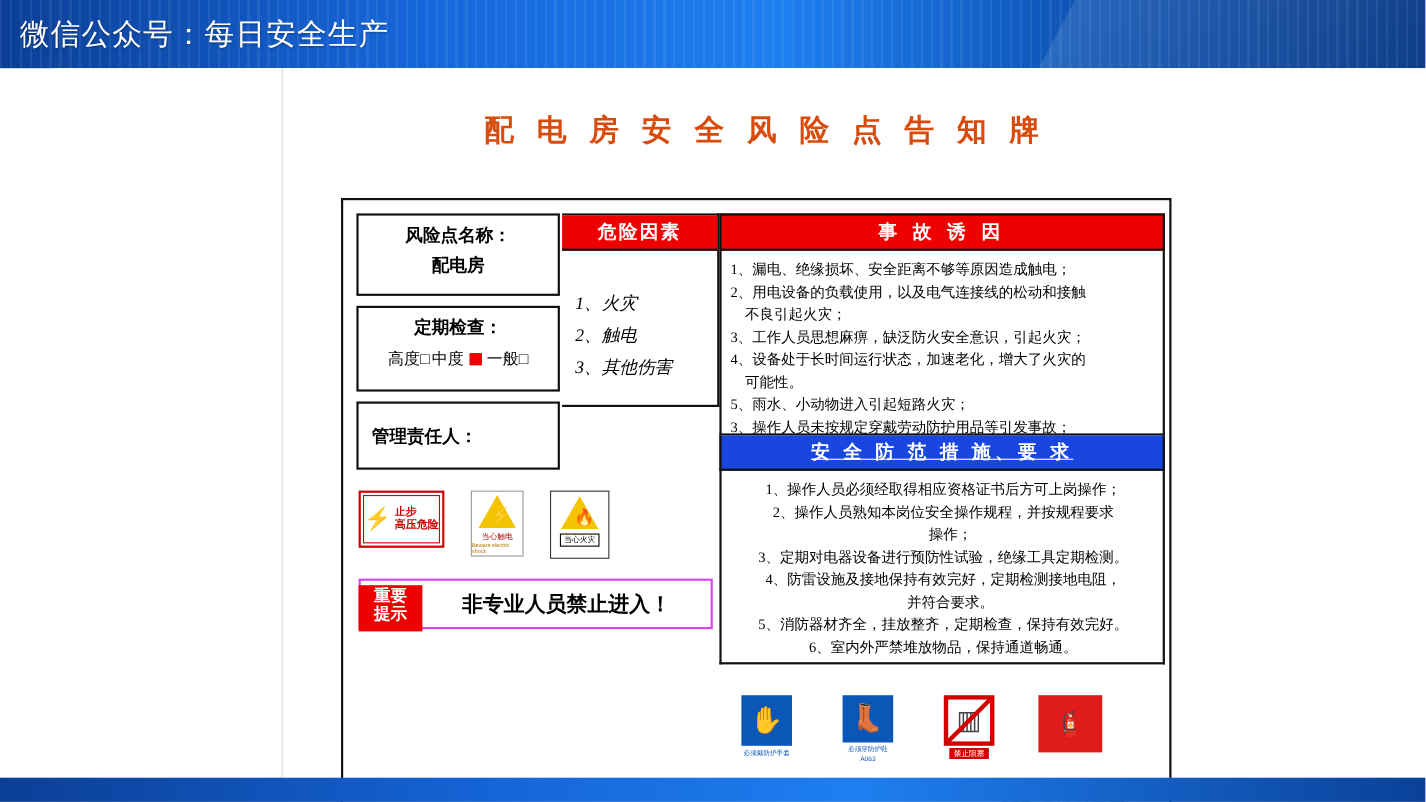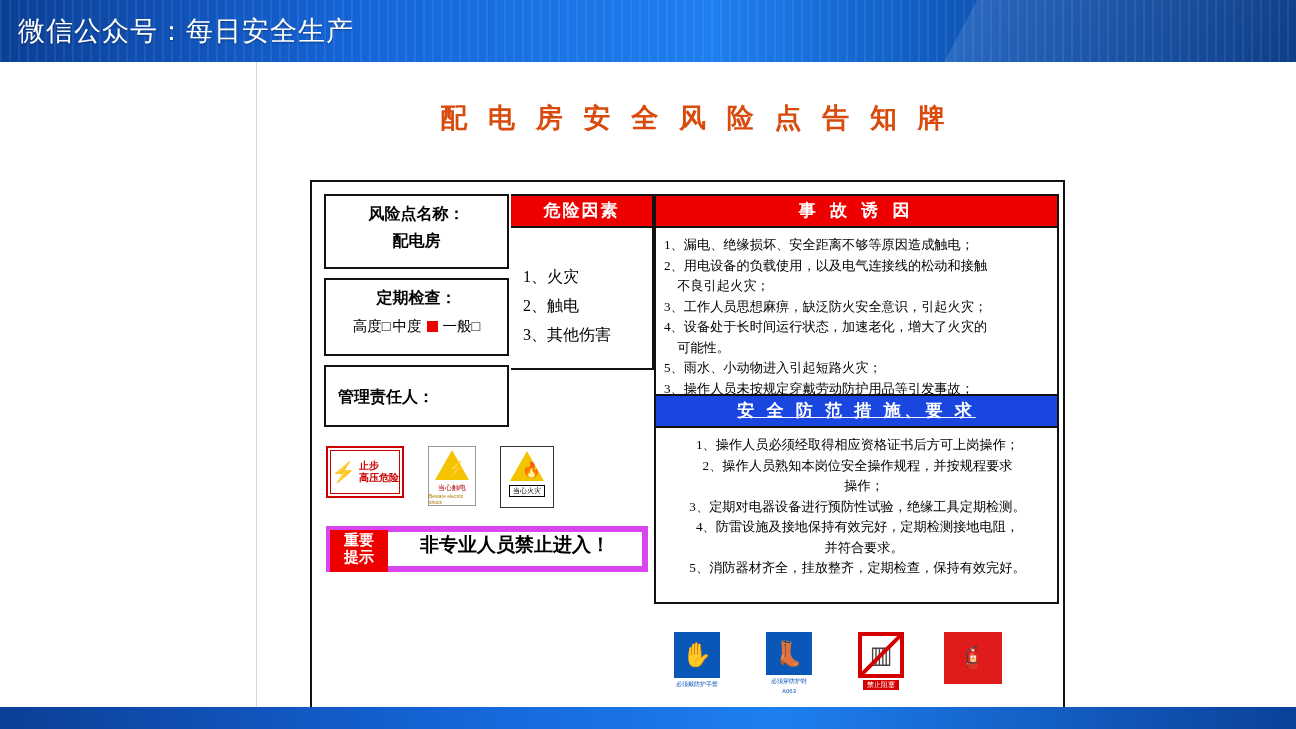--- a/index.html
+++ b/index.html
@@ -79,21 +79,21 @@
   
   .mid-col{
     position:absolute; left:193px; top:6px; width:143px; height:176px;
     border:2px solid #111; border-left:none;
   }
   .mid-head{
     background:#ee0000; color:#fff; text-align:center; font-weight:bold;
     font-size:17px; letter-spacing:2px; padding:3px 0 4px; font-family:"Liberation Serif", serif;
     border-bottom:2px solid #111;
   }
-  .mid-list{ padding:34px 0 0 12px; font-size:16px; line-height:29px; color:#000; font-family:"Liberation Serif", serif;}
+  .mid-list{ padding:34px 0 0 12px; font-size:16px; line-height:29px; color:#000; font-family:"Liberation Serif", serif;font-style:italic;}
 
   
   .right-col{ position:absolute; left:336px; top:6px; width:405px; }
   .rc-head-red{
     background:#ee0000; color:#fff; text-align:center; font-weight:bold;
     font-size:17px; letter-spacing:5px; padding:3px 0 4px; font-family:"Liberation Serif", serif;
     border:2px solid #111;
   }
   .rc-head-blue{
     background:#1a46e0; color:#fff; text-align:center; font-weight:bold;
@@ -123,21 +123,21 @@
   .tri:after{ content:""; position:absolute; left:-13px; top:6px; width:0;height:0;border-left:13px solid transparent;border-right:13px solid transparent;border-bottom:22px solid #f5c400;}
   .tri .glyph{ position:absolute; left:-5px; top:10px; font-size:15px; color:#000; z-index:2;}
   .pl2 .cap{ font-size:7px; color:#a00; margin-top:3px; font-family:"Liberation Serif", serif;}
   .pl2 .cap2{ font-size:5px; color:#b07b00; }
   .pl3{ width:54px; height:62px; background:#fff; border:1px solid #333; display:flex; flex-direction:column; align-items:center; padding-top:4px;}
   .pl3 .cap{ font-size:7px; color:#000; margin-top:4px; border:1px solid #000; padding:0 3px;}
 
   
   .notice{
     position:absolute; left:8px; top:338px; width:322px; height:46px;
-    border:6px solid #d946ef; display:flex; align-items:flex-start;
+    border:2px solid #d946ef; display:flex; align-items:center;
   }
   .notice-tag{
     width:58px; background:#ee0000; color:#fff; font-weight:bold; font-size:15px;
     display:flex; flex-direction:column; align-items:center; justify-content:center; line-height:17px;
     font-family:"Liberation Serif", serif; margin:-2px 0 -10px -2px; padding:2px 0 6px;
   }
   .notice-text{
     flex:1; display:flex; align-items:center; justify-content:center;
     font-size:19px; font-weight:bold; color:#000; font-family:"Liberation Serif", serif;
   }
@@ -231,20 +231,21 @@
 
         <div class="rc-head-blue">安 全 防 范 措 施、要 求</div>
         <div class="rc-body measure">
           <div class="ln">1、操作人员必须经取得相应资格证书后方可上岗操作；</div>
           <div class="ln">2、操作人员熟知本岗位安全操作规程，并按规程要求
     操作；</div>
           <div class="ln">3、定期对电器设备进行预防性试验，绝缘工具定期检测。</div>
           <div class="ln">4、防雷设施及接地保持有效完好，定期检测接地电阻，
     并符合要求。</div>
           <div class="ln">5、消防器材齐全，挂放整齐，定期检查，保持有效完好。</div>
+          <div class="ln">6、室内外严禁堆放物品，保持通道畅通。</div>
         </div>
       </div>
 
       <div class="placards">
         <div class="pl1">
           <div class="inner">
             <span class="bolt">⚡</span>
             <span class="txt">
               <span>止步</span><br>
               <span>高压危险</span>

